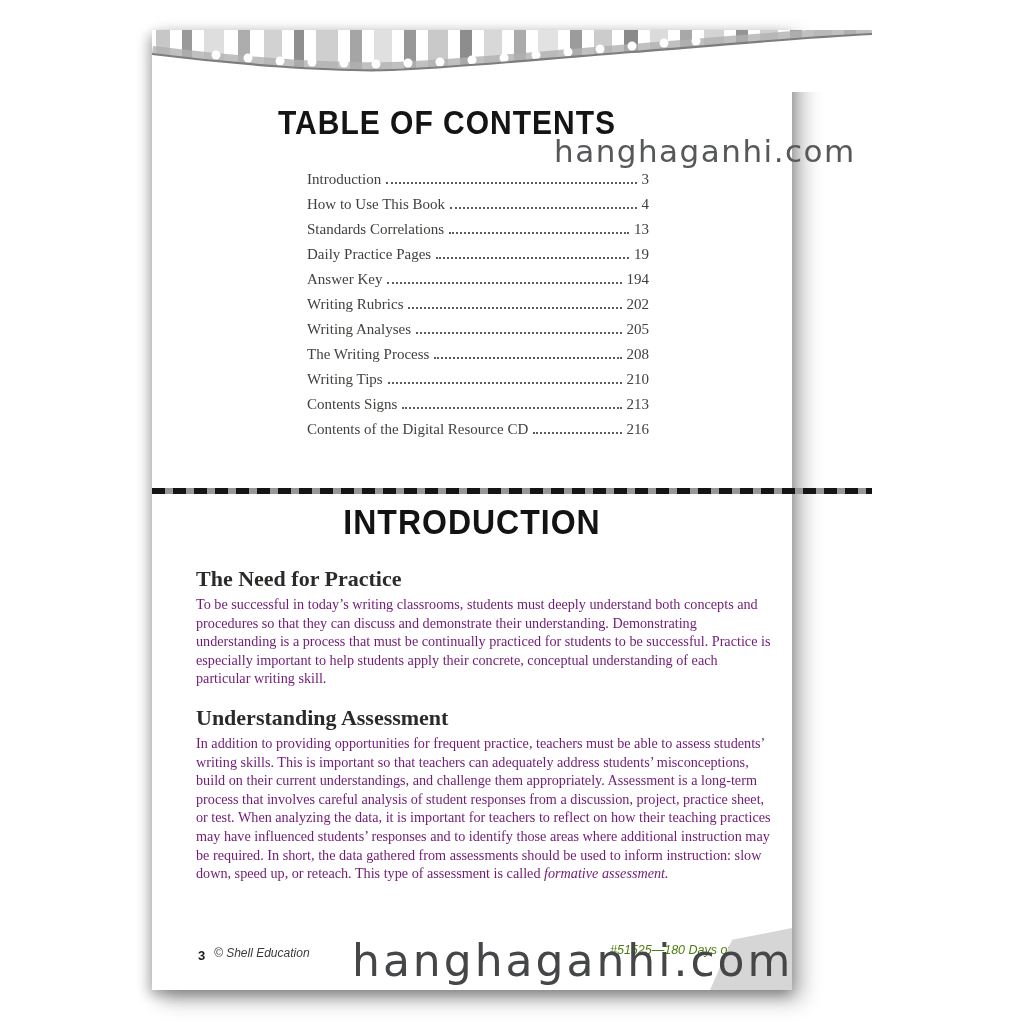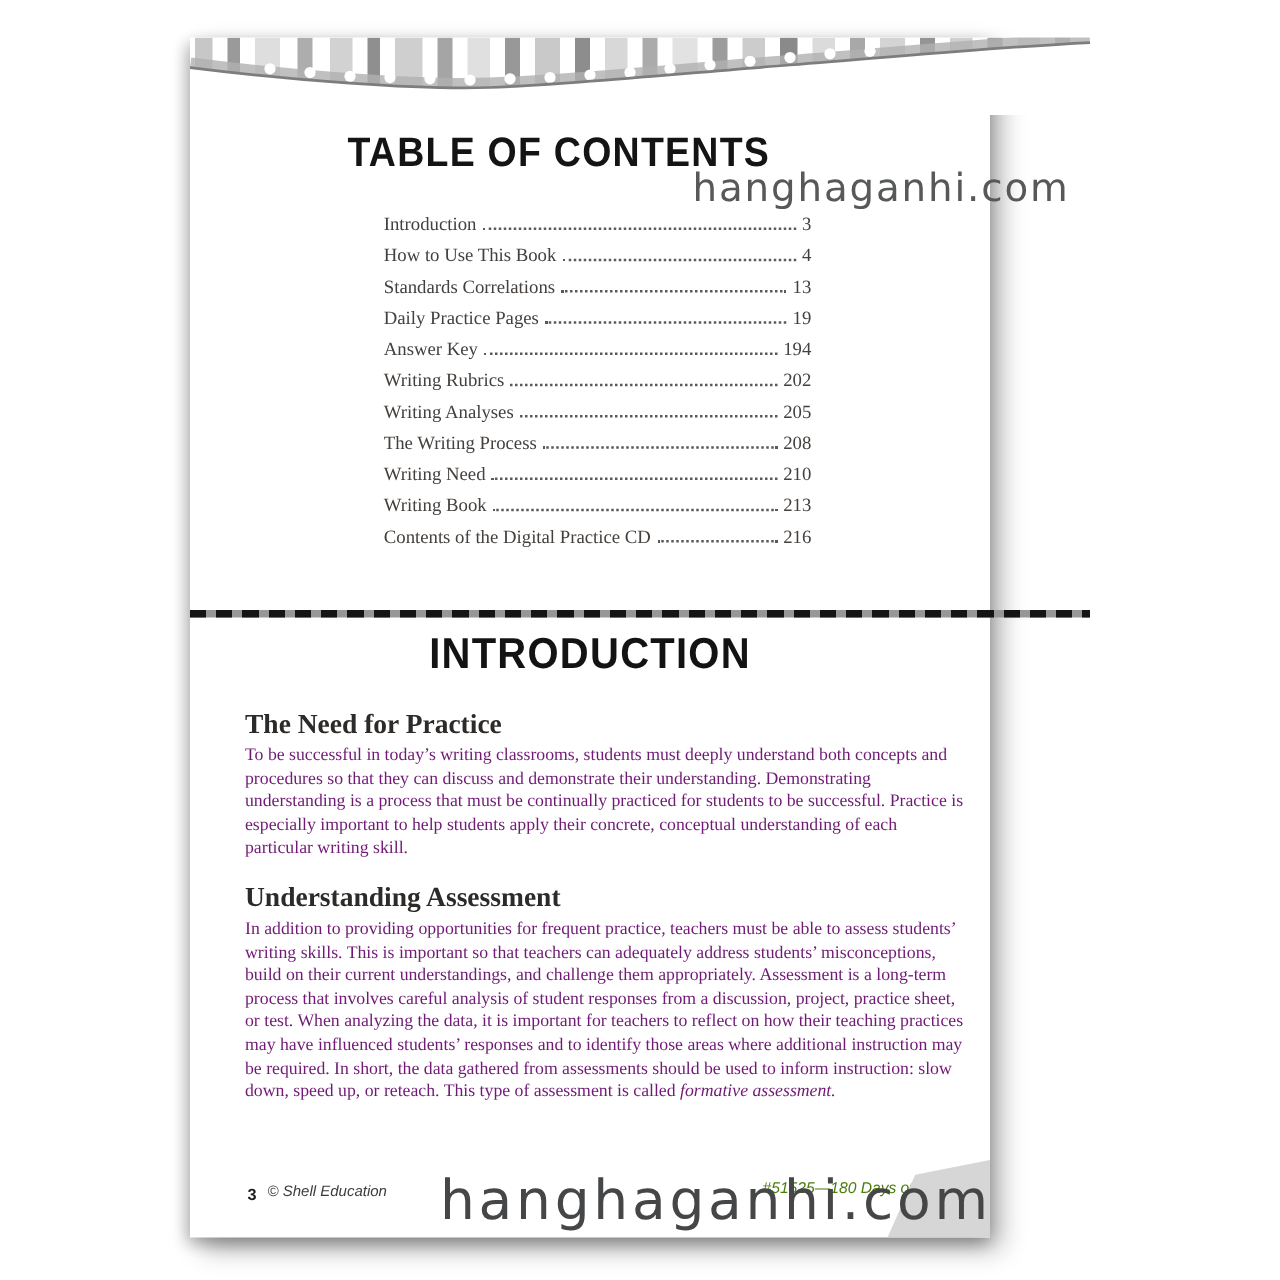--- a/index.html
+++ b/index.html
@@ -190,31 +190,31 @@
       <span class="toc-label">Writing Analyses</span>
       <span class="toc-dots"></span>
       <span class="toc-page">205</span>
     </div>
     <div class="toc-row">
       <span class="toc-label">The Writing Process</span>
       <span class="toc-dots"></span>
       <span class="toc-page">208</span>
     </div>
     <div class="toc-row">
-      <span class="toc-label">Writing Need</span>
+      <span class="toc-label">Writing Tips</span>
       <span class="toc-dots"></span>
       <span class="toc-page">210</span>
     </div>
     <div class="toc-row">
-      <span class="toc-label">Writing Book</span>
+      <span class="toc-label">Contents Signs</span>
       <span class="toc-dots"></span>
       <span class="toc-page">213</span>
     </div>
     <div class="toc-row">
-      <span class="toc-label">Contents of the Digital Practice CD</span>
+      <span class="toc-label">Contents of the Digital Resource CD</span>
       <span class="toc-dots"></span>
       <span class="toc-page">216</span>
     </div>
   </div>
 
   <div class="divider"></div>
 
   <div class="intro-title">INTRODUCTION</div>
 
   <div class="section-heading h-need">The Need for Practice</div>

